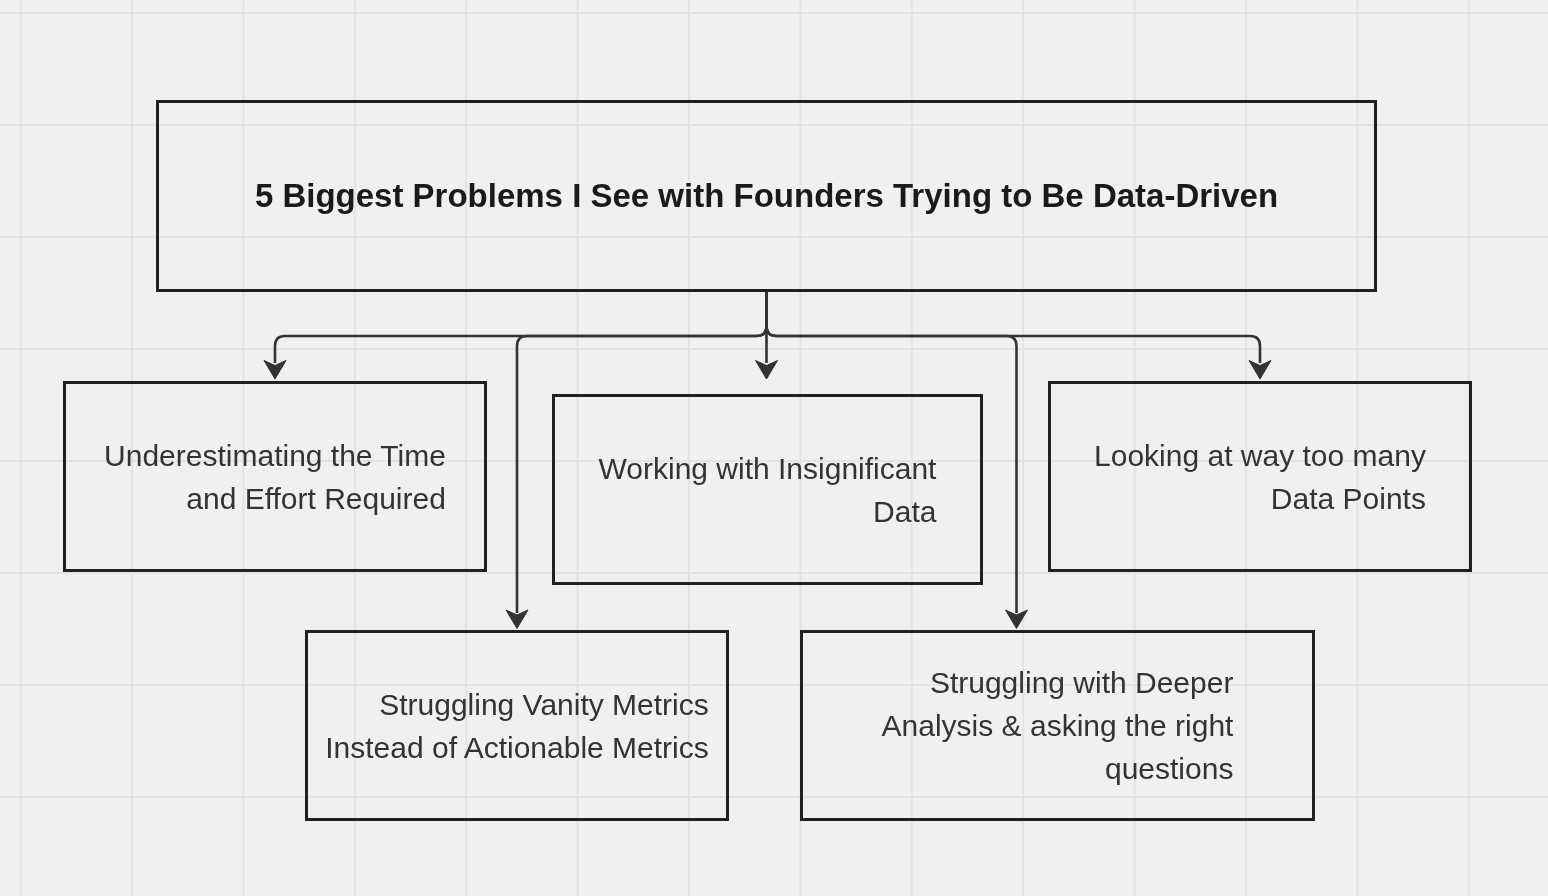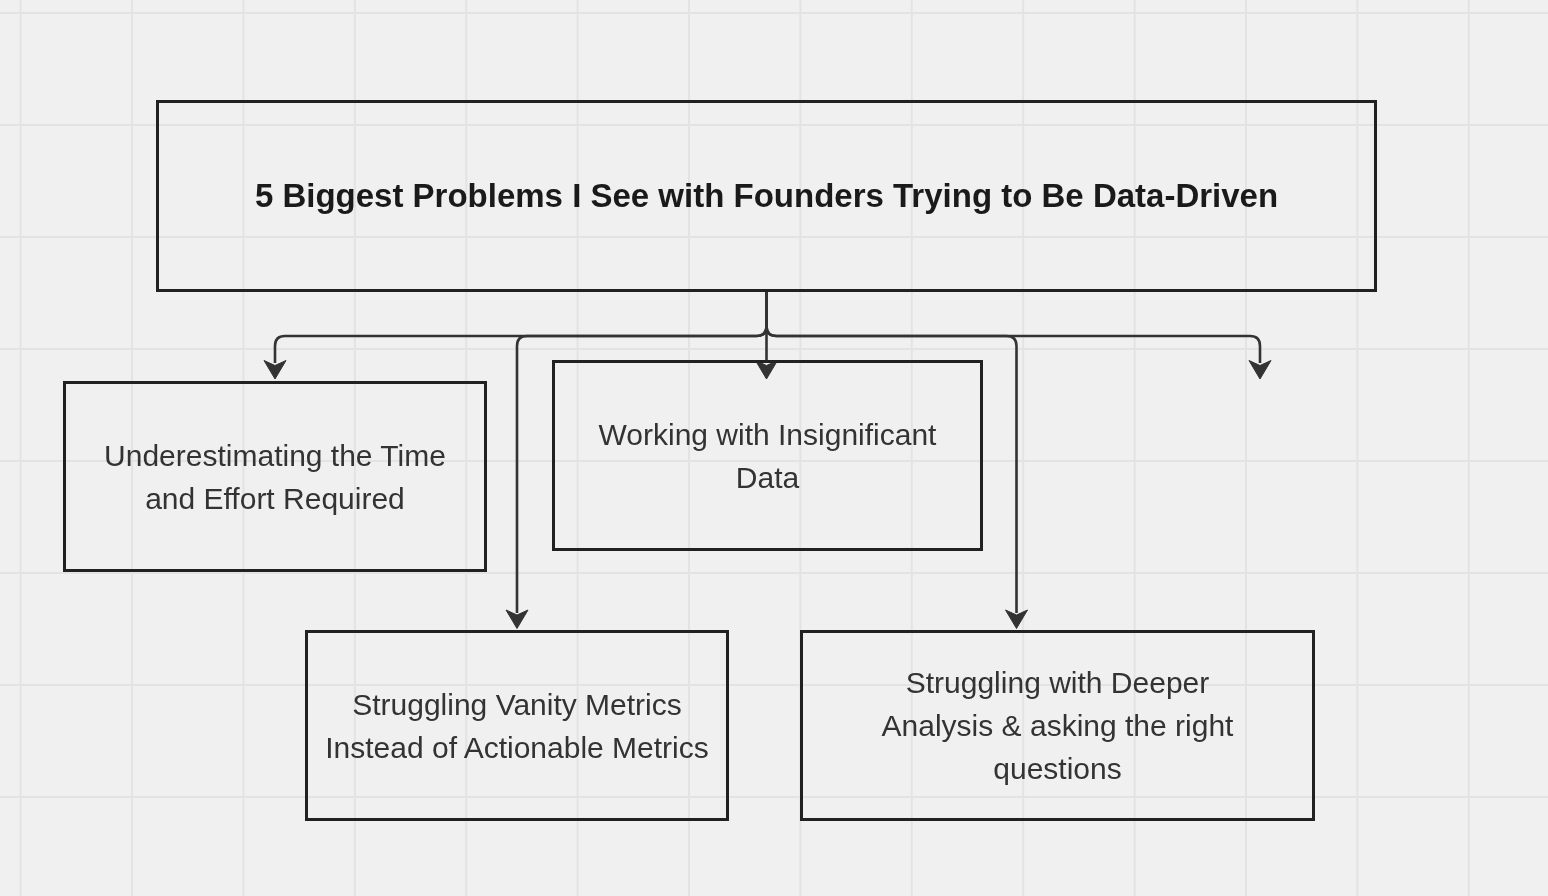--- a/index.html
+++ b/index.html
@@ -24,31 +24,31 @@
     background-size:111.4px 112px;
     background-position:19.7px 12px;
   }
   svg.edges{position:absolute;left:0;top:0;width:1548px;height:896px;pointer-events:none;}
   .edge{fill:none;stroke:var(--edge);stroke-width:2.6px;}
   .arrowhead{fill:var(--edge);stroke:var(--edge);stroke-width:1px;stroke-linejoin:round;}
   .node{
     position:absolute;box-sizing:border-box;
     border:3px solid var(--node_border);
     display:flex;align-items:center;justify-content:center;
-    text-align:center;color:var(--text);
+    text-align:right;color:var(--text);
     font-size:30px;line-height:43px;
     padding:0 14px;
   }
   .node .label{white-space:pre-line;}
   .title-node{
     font-weight:700;font-size:33px;line-height:44px;color:var(--title_text);
   }
   .node-title{left:156px;top:100px;width:1221px;height:192px;}
   .node-1{left:63px;top:381px;width:424px;height:191px;}
-  .node-2{left:552px;top:360px;width:431px;height:191px;}
+  .node-2{left:552px;top:394px;width:431px;height:191px;}
   .node-3{left:1048px;top:381px;width:424px;height:191px;}
   .node-4{left:305px;top:630px;width:424px;height:191px;}
   .node-5{left:800px;top:630px;width:515px;height:191px;}
 </style>
 </head>
 <body>
 
 <div class="canvas">
 
   <svg class="edges" viewBox="0 0 1548 896" xmlns="http://www.w3.org/2000/svg">
@@ -77,20 +77,24 @@
   <div class="node node-1">
     <span class="label">Underestimating the Time
 and Effort Required</span>
   </div>
 
   <div class="node node-2">
     <span class="label">Working with Insignificant
 Data</span>
   </div>
 
+  <div class="node node-3">
+    <span class="label">Looking at way too many
+Data Points</span>
+  </div>
 
   <div class="node node-4">
     <span class="label">Struggling Vanity Metrics
 Instead of Actionable Metrics</span>
   </div>
 
   <div class="node node-5">
     <span class="label">Struggling with Deeper
 Analysis &amp; asking the right
 questions</span>

